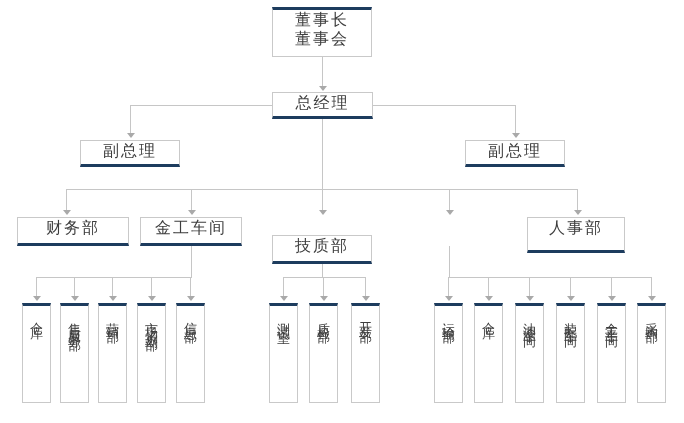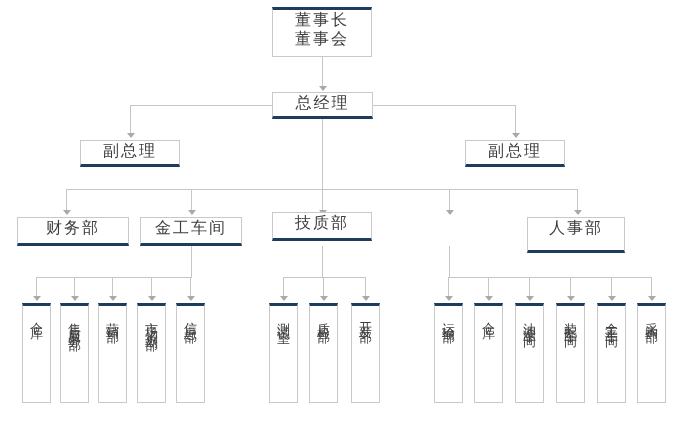--- a/index.html
+++ b/index.html
@@ -54,21 +54,21 @@
   <div class="node acc-bottom" style="left:465px;top:140px;width:100px;height:27px">
     <span>副总理</span>
   </div>
 
   <div class="node acc-bottom" style="left:17px;top:217px;width:112px;height:29px">
     <span>财务部</span>
   </div>
   <div class="node acc-bottom" style="left:140px;top:217px;width:102px;height:29px">
     <span>金工车间</span>
   </div>
-  <div class="node acc-bottom" style="left:272px;top:212px;width:100px;height:29px">
+  <div class="node acc-bottom" style="left:272px;top:235px;width:100px;height:29px">
     <span>技质部</span>
   </div>
   <div class="node acc-bottom" style="left:527px;top:217px;width:98px;height:36px">
     <span>人事部</span>
   </div>
 
   <div class="vnode" style="left:22px;top:303px;width:29px;height:100px">
     <span class="vt">仓库</span>
   </div>
   <div class="vnode" style="left:60px;top:303px;width:29px;height:100px">

